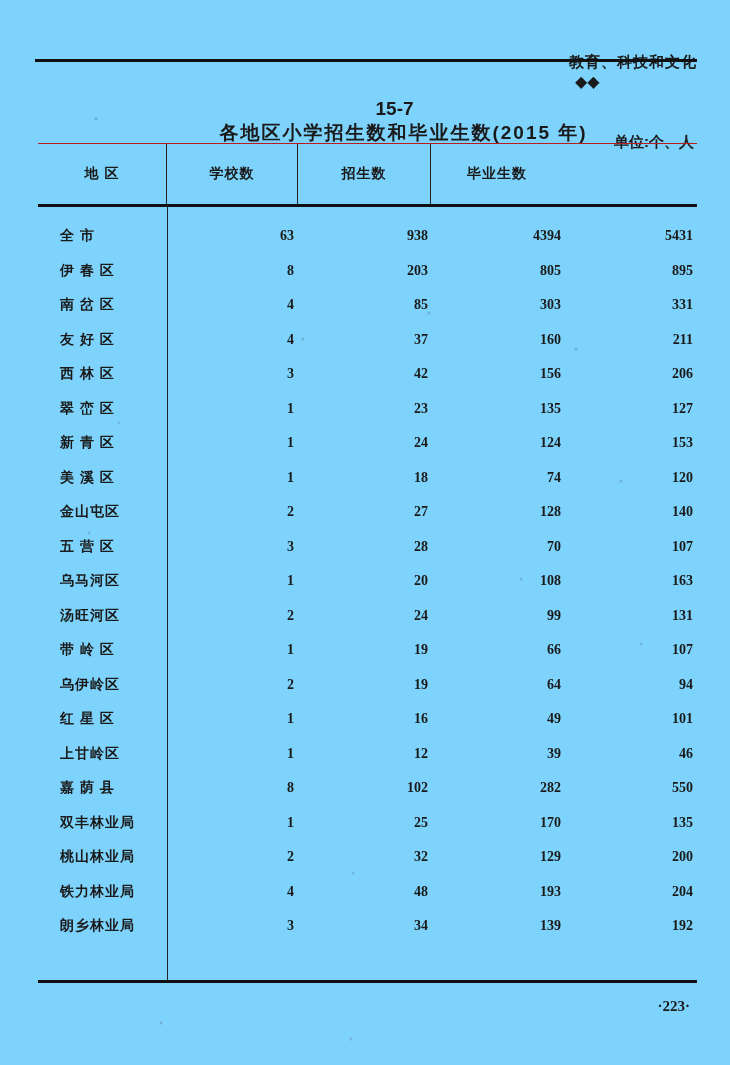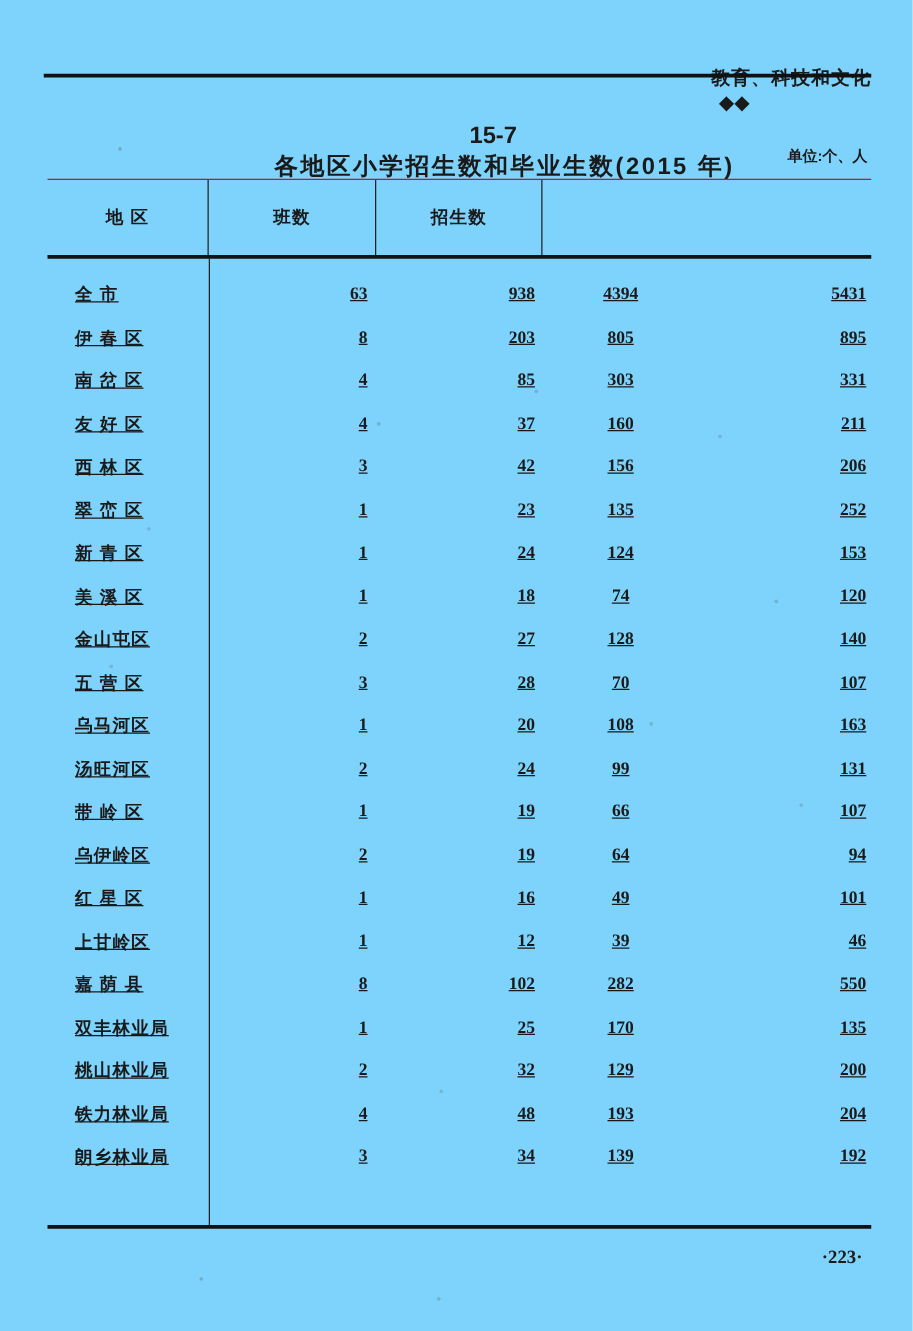--- a/index.html
+++ b/index.html
@@ -44,23 +44,23 @@
     font-size: 19px;
     font-weight: 700;
     letter-spacing: 2px;
     white-space: pre;
     padding-left: 24px;
   }
   .title-line .table-number { margin-right: 18px; letter-spacing: 0; }
 
   .unit-note {
     position: absolute;
-    top: 117px;
+    top: 133px;
     right: 36px;
-    font-size: 12px;
+    font-size: 15px;
     font-weight: 600;
     text-align: right;
   }
 
   
   .stat-table {
     position: absolute;
     top: 143px;
     left: 38px;
     width: 659px;
@@ -87,21 +87,20 @@
   .th.c2 { width: 134px; border-right: 1px solid #222; }
   .th.c3 { width: 133px; border-right: 1px solid #222; }
   .th.c4 { width: 132px; }
 
   .tbody {
     position: relative;
     height: 776px;
     box-sizing: border-box;
     padding-top: 12px;
     border-bottom: 3px solid #111;
-    text-decoration: underline;
   }
   .v-divider {
     position: absolute;
     left: 129px;
     top: 0;
     bottom: 0;
     width: 1px;
     background: #222;
   }
   .row {
@@ -119,21 +118,21 @@
   }
   .cell.num {
     text-align: right;
     padding-right: 4px;
     font-family: "Liberation Serif", "DejaVu Serif", serif;
     font-weight: 600;
     font-size: 14px;
   }
   .cell.n1 { width: 131px; }
   .cell.n2 { width: 134px; }
-  .cell.n3 { width: 133px; text-align: center; }
+  .cell.n3 { width: 133px; }
   .cell.n4 { width: 132px; }
 
   .page-number {
     position: absolute;
     top: 998px;
     right: 40px;
     font-size: 15px;
     font-weight: 600;
     font-family: "Liberation Serif", "DejaVu Serif", serif;
   }
@@ -175,22 +174,23 @@
   <div class="title-line">
     <span class="table-number">15-7</span>
     <span>各地区小学招生数和毕业生数(2015 年)</span>
   </div>
 
   <div class="unit-note">单位:个、人</div>
 
   <div class="stat-table">
     <div class="thead">
       <div class="th c0">地 区</div>
-      <div class="th c2">班数</div>
+      <div class="th c1">学校数</div>
       <div class="th c3">招生数</div>
+      <div class="th c4">毕业生数</div>
     </div>
     <div class="tbody">
       <div class="v-divider"></div>
 
     <div class="row">
           <div class="cell region">全 市</div>
           <div class="cell num n1">63</div>
           <div class="cell num n2">938</div>
           <div class="cell num n3">4394</div>
           <div class="cell num n4">5431</div>
@@ -221,21 +221,21 @@
           <div class="cell num n1">3</div>
           <div class="cell num n2">42</div>
           <div class="cell num n3">156</div>
           <div class="cell num n4">206</div>
         </div>
         <div class="row">
           <div class="cell region">翠 峦 区</div>
           <div class="cell num n1">1</div>
           <div class="cell num n2">23</div>
           <div class="cell num n3">135</div>
-          <div class="cell num n4">252</div>
+          <div class="cell num n4">127</div>
         </div>
         <div class="row">
           <div class="cell region">新 青 区</div>
           <div class="cell num n1">1</div>
           <div class="cell num n2">24</div>
           <div class="cell num n3">124</div>
           <div class="cell num n4">153</div>
         </div>
         <div class="row">
           <div class="cell region">美 溪 区</div>

